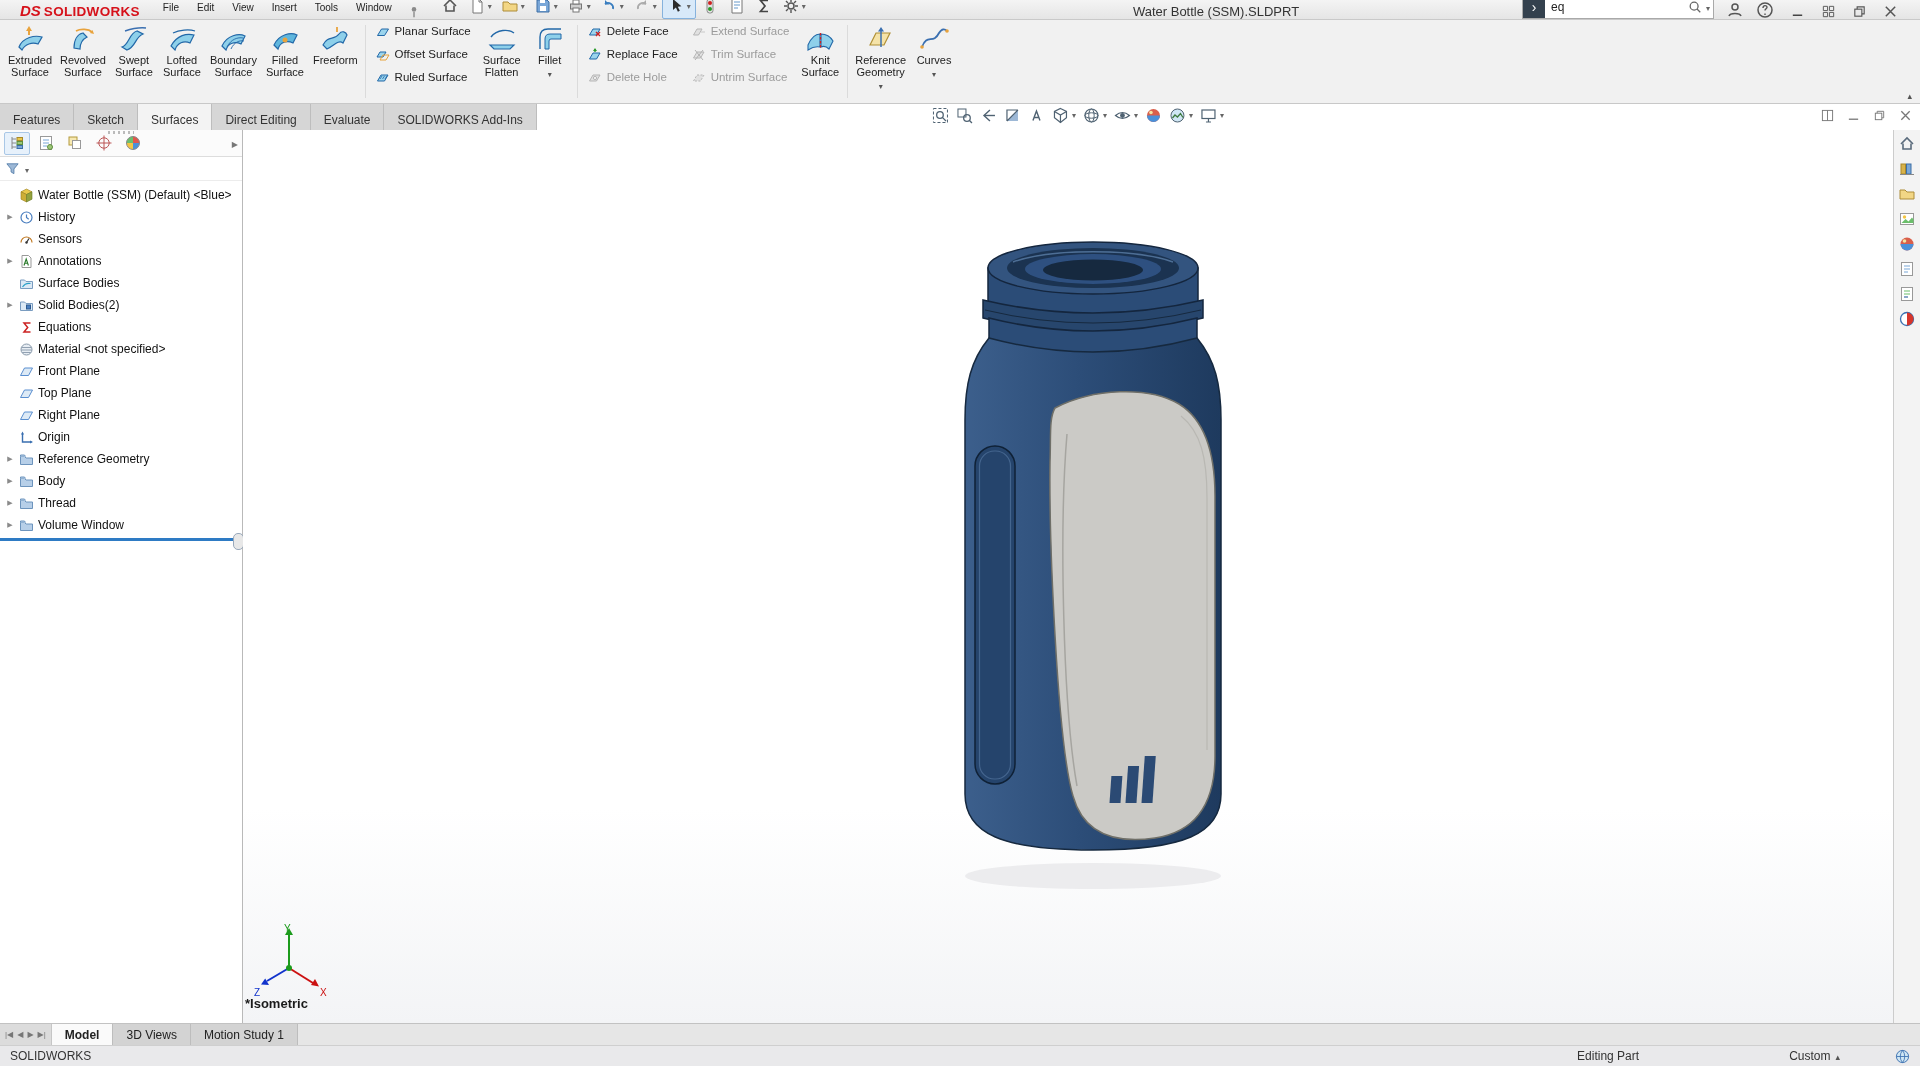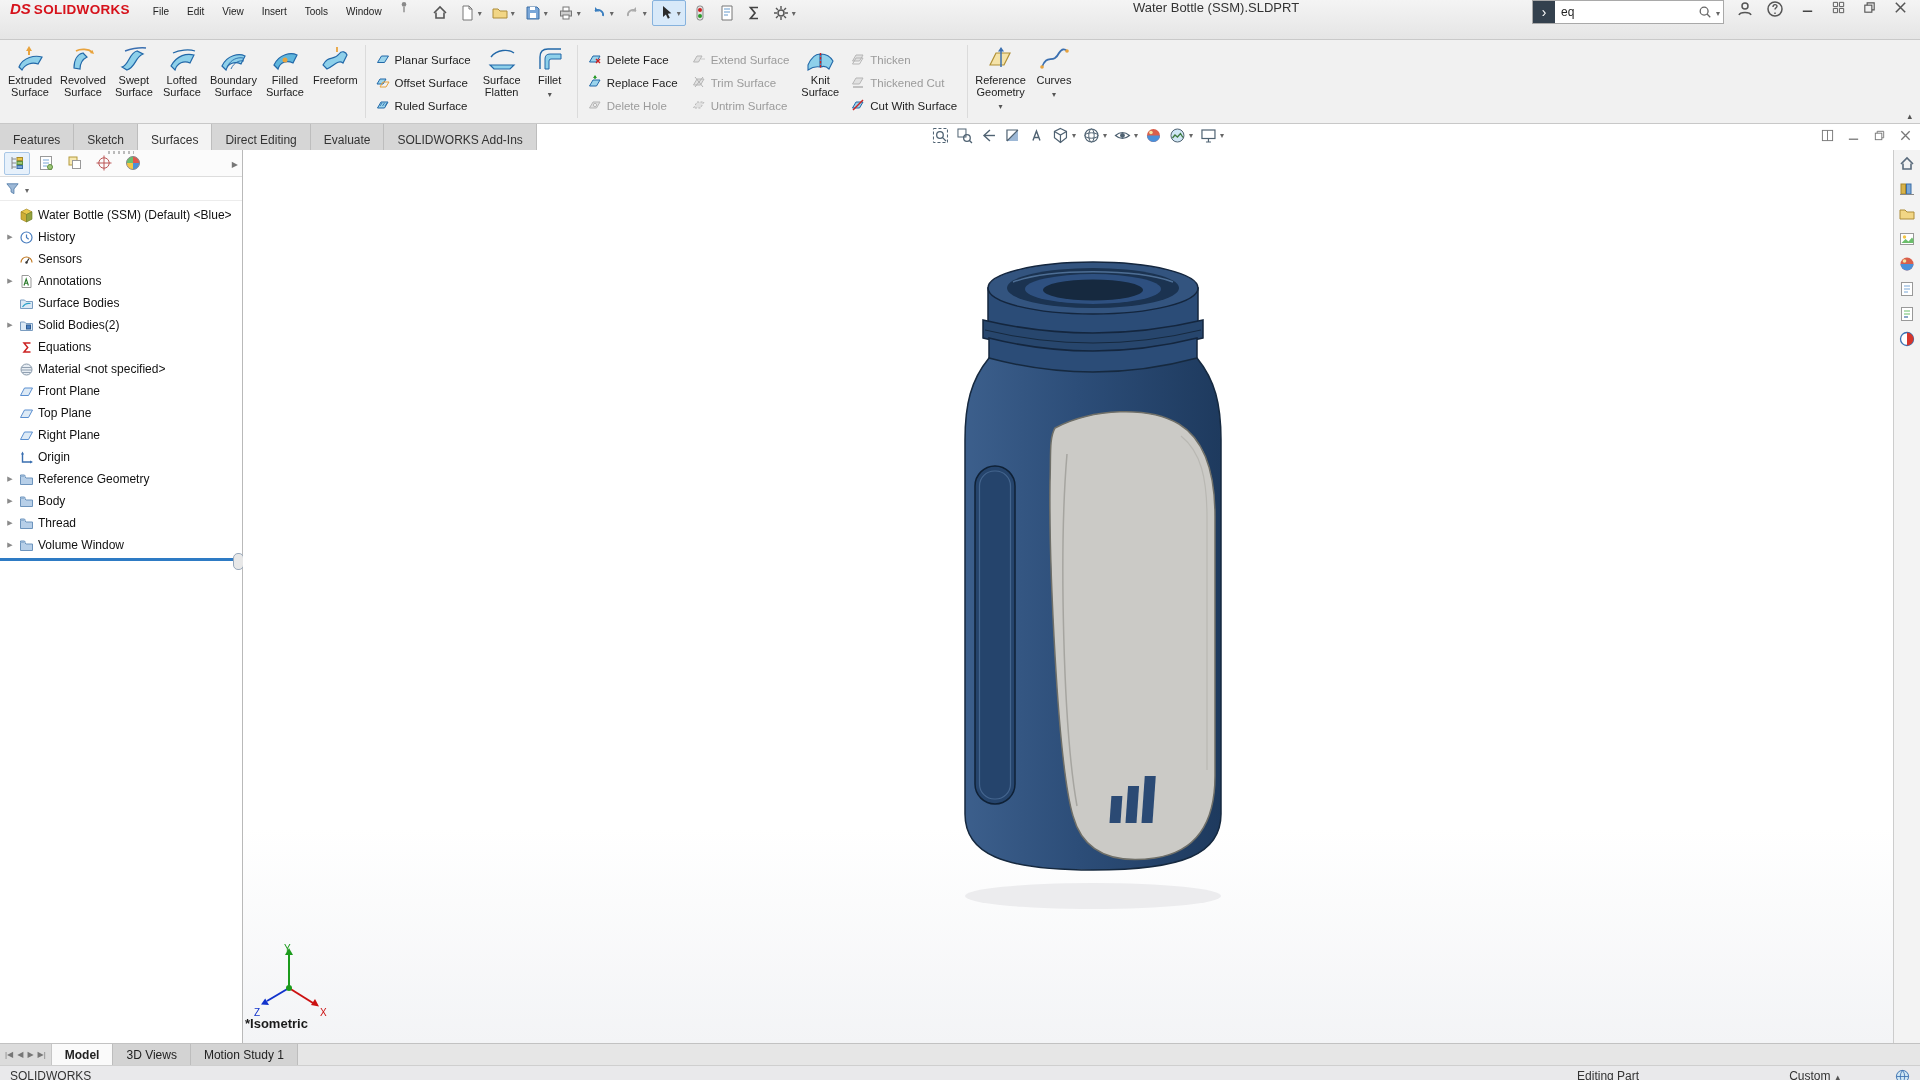--- a/index.html
+++ b/index.html
@@ -3,22 +3,22 @@
 <meta charset="utf-8">
 <style>
   *{margin:0;padding:0;box-sizing:border-box;user-select:none}
   html,body{width:1920px;height:1080px;overflow:hidden;background:#fff;
     font-family:"Liberation Sans",sans-serif;font-size:12px;color:#222}
   svg{display:block}
   .dd::after{content:"▾";font-size:8px;color:#666;margin-left:2px}
   .caret-up::after{content:"▴";font-size:9px;color:#555}
 
   
-  .menubar{height:40px;background:linear-gradient(#f4f4f4,#e5e5e5);border-bottom:1px solid #c9c9c9;
-    display:flex;align-items:flex-start;padding:0 10px;position:relative}
+  .menubar{height:20px;background:linear-gradient(#f4f4f4,#e5e5e5);border-bottom:1px solid #c9c9c9;
+    display:flex;align-items:flex-end;padding:0 20px;position:relative}
   .brand{display:flex;align-items:baseline;gap:3px;margin-right:14px}
   .brand .dsmark{color:#d6121b;font-weight:bold;font-style:italic;font-size:15px}
   .brand .bname{color:#d6121b;font-weight:bold;font-size:13.5px;letter-spacing:.3px}
   .menu{font-size:10px;padding:6px 9px;color:#222;cursor:default}
   .pinbtn{margin:0 6px;display:flex}
   .mtools{display:flex;align-items:center;margin-left:10px;gap:1px}
   .mbtn{height:26px;display:flex;align-items:center;padding:0 4px;border-radius:2px}
   .mbtn.sel{background:#d8e9f9;border:1px solid #86b2dd}
   .doc-title{position:absolute;left:1216px;transform:translateX(-50%);font-size:13px;color:#333;white-space:nowrap}
   .search{margin-left:auto;display:flex;align-items:center;height:24px;width:192px;background:#fff;border:1px solid #a9a9a9}
@@ -29,21 +29,21 @@
   .winctl{display:flex;align-items:center;gap:16px;margin-left:16px;margin-right:2px}
 
   
   .ribbon{height:84px;background:#f1f1f1;border-bottom:1px solid #c8c8c8;display:flex;align-items:stretch;padding:2px 4px;position:relative}
   .rlarge{display:flex;flex-direction:column;align-items:center;justify-content:flex-start;
     padding:3px 4px 0;font-size:11px;line-height:12px;text-align:center;min-width:48px;border-radius:2px}
   .rlarge .ric{margin-bottom:3px}
   .rlarge .ddv{margin-top:1px}
   .rlarge .ddv::after{content:"▾";font-size:8px;color:#555}
   .rcol{display:flex;flex-direction:column;gap:2px;padding:3px 5px}
-  .rrow{display:flex;align-items:flex-end;gap:5px;height:21px;font-size:11.5px;white-space:nowrap;padding:0 2px;border-radius:2px}
+  .rrow{display:flex;align-items:flex-start;gap:5px;height:21px;font-size:11.5px;white-space:nowrap;padding:0 2px;border-radius:2px}
   .dis{color:#9b9b9b}
   .dis svg{opacity:.4;filter:grayscale(1)}
   .rsep{width:1px;background:#dbdbdb;margin:3px 3px}
   .rcollapse{position:absolute;right:8px;bottom:1px}
 
   
   .tabstrip{height:26px;background:#fff;display:flex;position:relative}
   .tabs{display:flex;height:100%}
   .tab{padding:16px 13px;display:flex;align-items:center;font-size:12px;color:#333;background:#d6d6d6;
     border-right:1px solid #bdbdbd;border-bottom:1px solid #c4c4c4}
@@ -384,43 +384,20 @@
     </div>
   </div>
   <div class="rlarge">
     <svg class="ric" width="30" height="26" viewBox="0 0 30 26">
         <path d="M3 20 C7 11 12 9 15 9L15 22 C10 21 6 23 3 25Z" fill="#8ed0ea" stroke="#2268a8" stroke-width="1.1"></path>
         <path d="M16 9 C20 9 25 11 28 16L24 24 C21 21 18 21 16 22Z" fill="#8ed0ea" stroke="#2268a8" stroke-width="1.1"></path>
         <path d="M15.5 8v15" stroke="#cc2222" stroke-width="1.3" stroke-dasharray="2.5 1.5"></path>
       </svg>
     <span>Knit</span>
     <span>Surface</span>
-  </div>
-  <div class="rcol">
-    <div class="rrow dis">
-      <svg width="14" height="14" viewBox="0 0 14 14">
-          <path d="M1.5 9 5 3h7L8.5 9z" fill="#9bd4ec" stroke="#2268a8"></path>
-          <path d="M1.5 12 5 6h7l-3.5 6z" fill="none" stroke="#2268a8"></path>
-        </svg>
-      <span>Thicken</span>
-    </div>
-    <div class="rrow dis">
-      <svg width="14" height="14" viewBox="0 0 14 14">
-          <path d="M1.5 9 5 3h7L8.5 9z" fill="#9bd4ec" stroke="#2268a8"></path>
-          <path d="M2 12h10" stroke="#cc2222" stroke-width="1.4"></path>
-        </svg>
-      <span>Thickened Cut</span>
-    </div>
-    <div class="rrow">
-      <svg width="14" height="14" viewBox="0 0 14 14">
-          <path d="M1.5 10 5 4h7L8.5 10z" fill="#9bd4ec" stroke="#2268a8"></path>
-          <path d="M2 12 12 2" stroke="#cc2222" stroke-width="1.4"></path>
-        </svg>
-      <span>Cut With Surface</span>
-    </div>
   </div>
   <div class="rsep"></div>
   <div class="rlarge">
     <svg class="ric" width="30" height="26" viewBox="0 0 30 26">
         <path d="M4 20 10 8h14L18 20z" fill="#f5e3a8" stroke="#b09035" stroke-width="1.2"></path>
         <path d="M15 22V4" stroke="#3a6fb0" stroke-width="1.5"></path>
         <path d="M15 2l-3 4.5h6z" fill="#3a6fb0"></path>
       </svg>
     <span>Reference</span>
     <span>Geometry</span>

